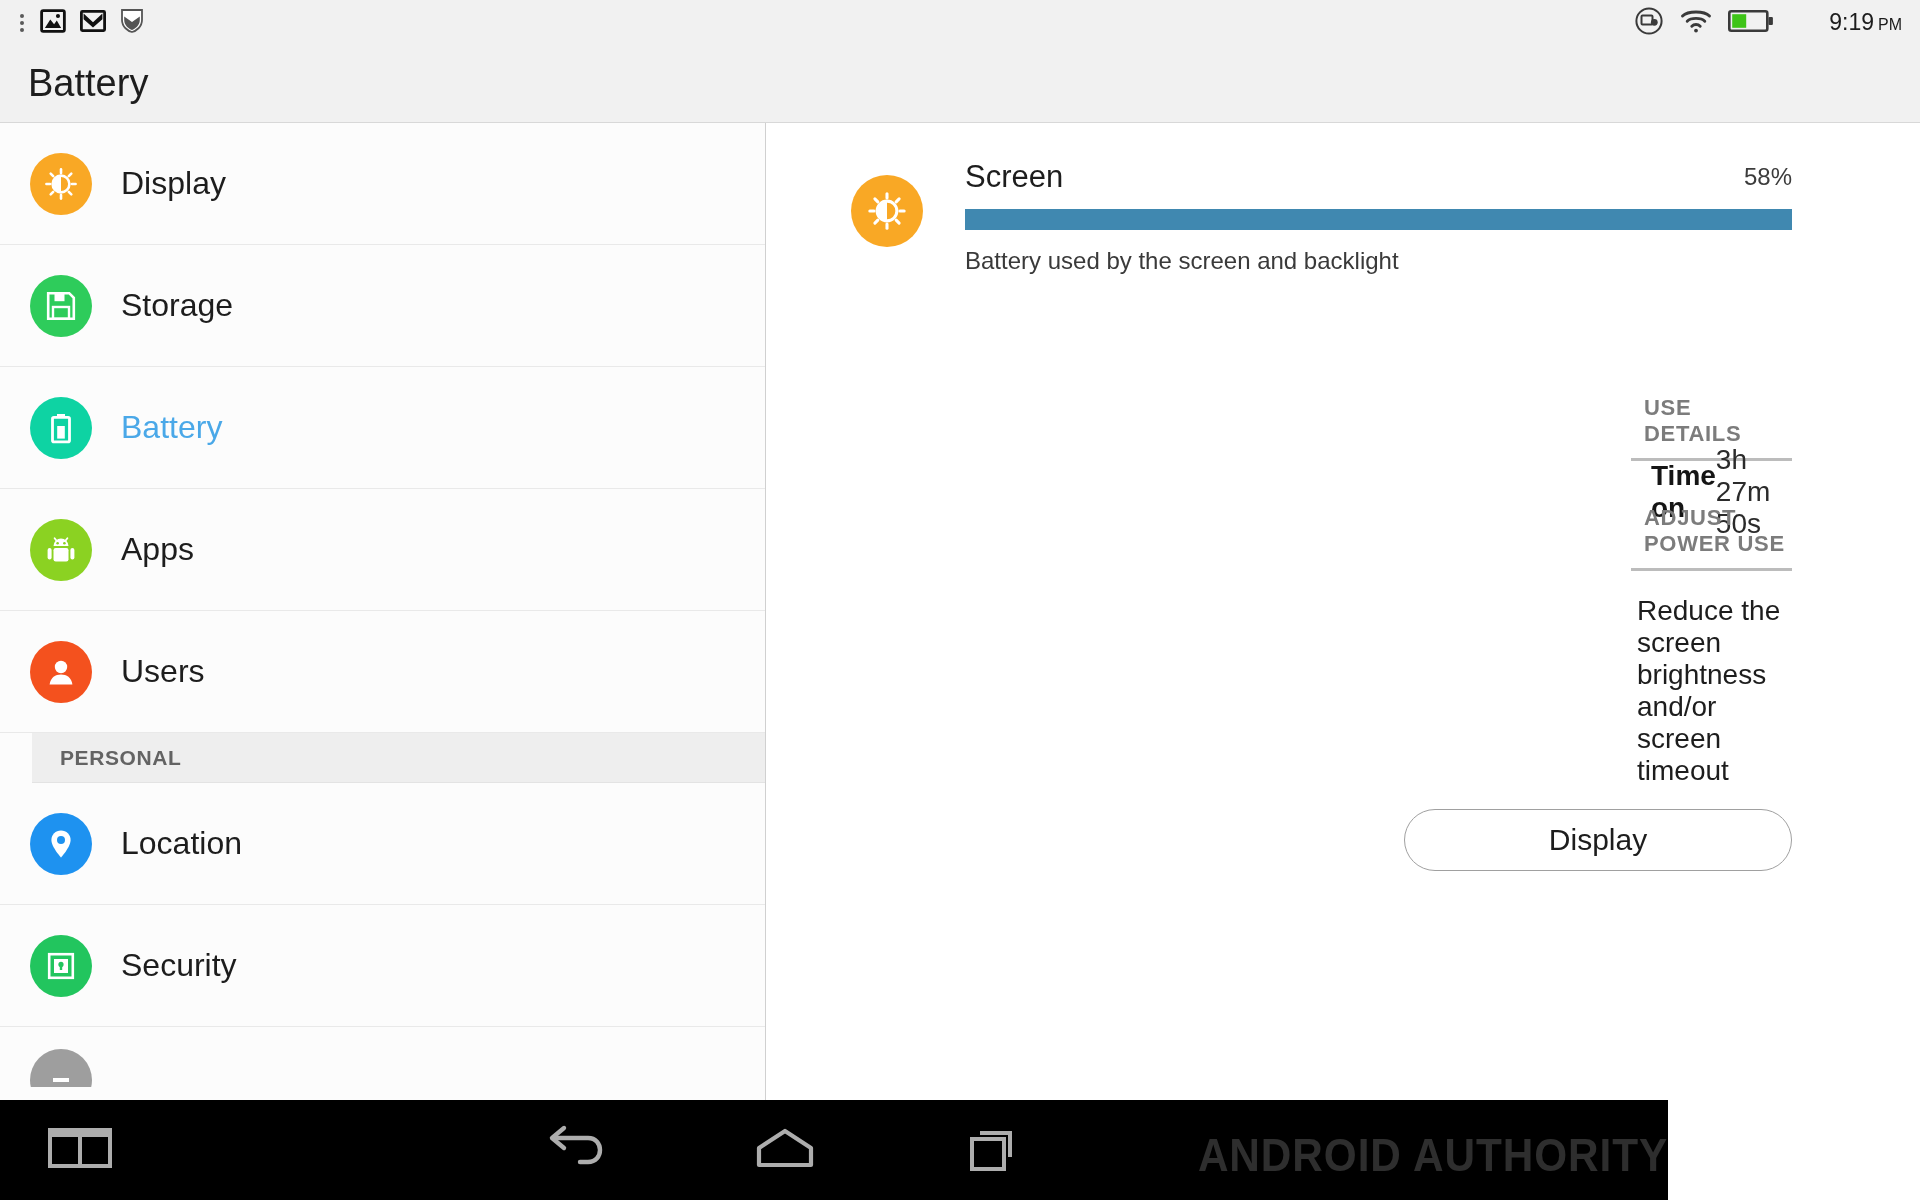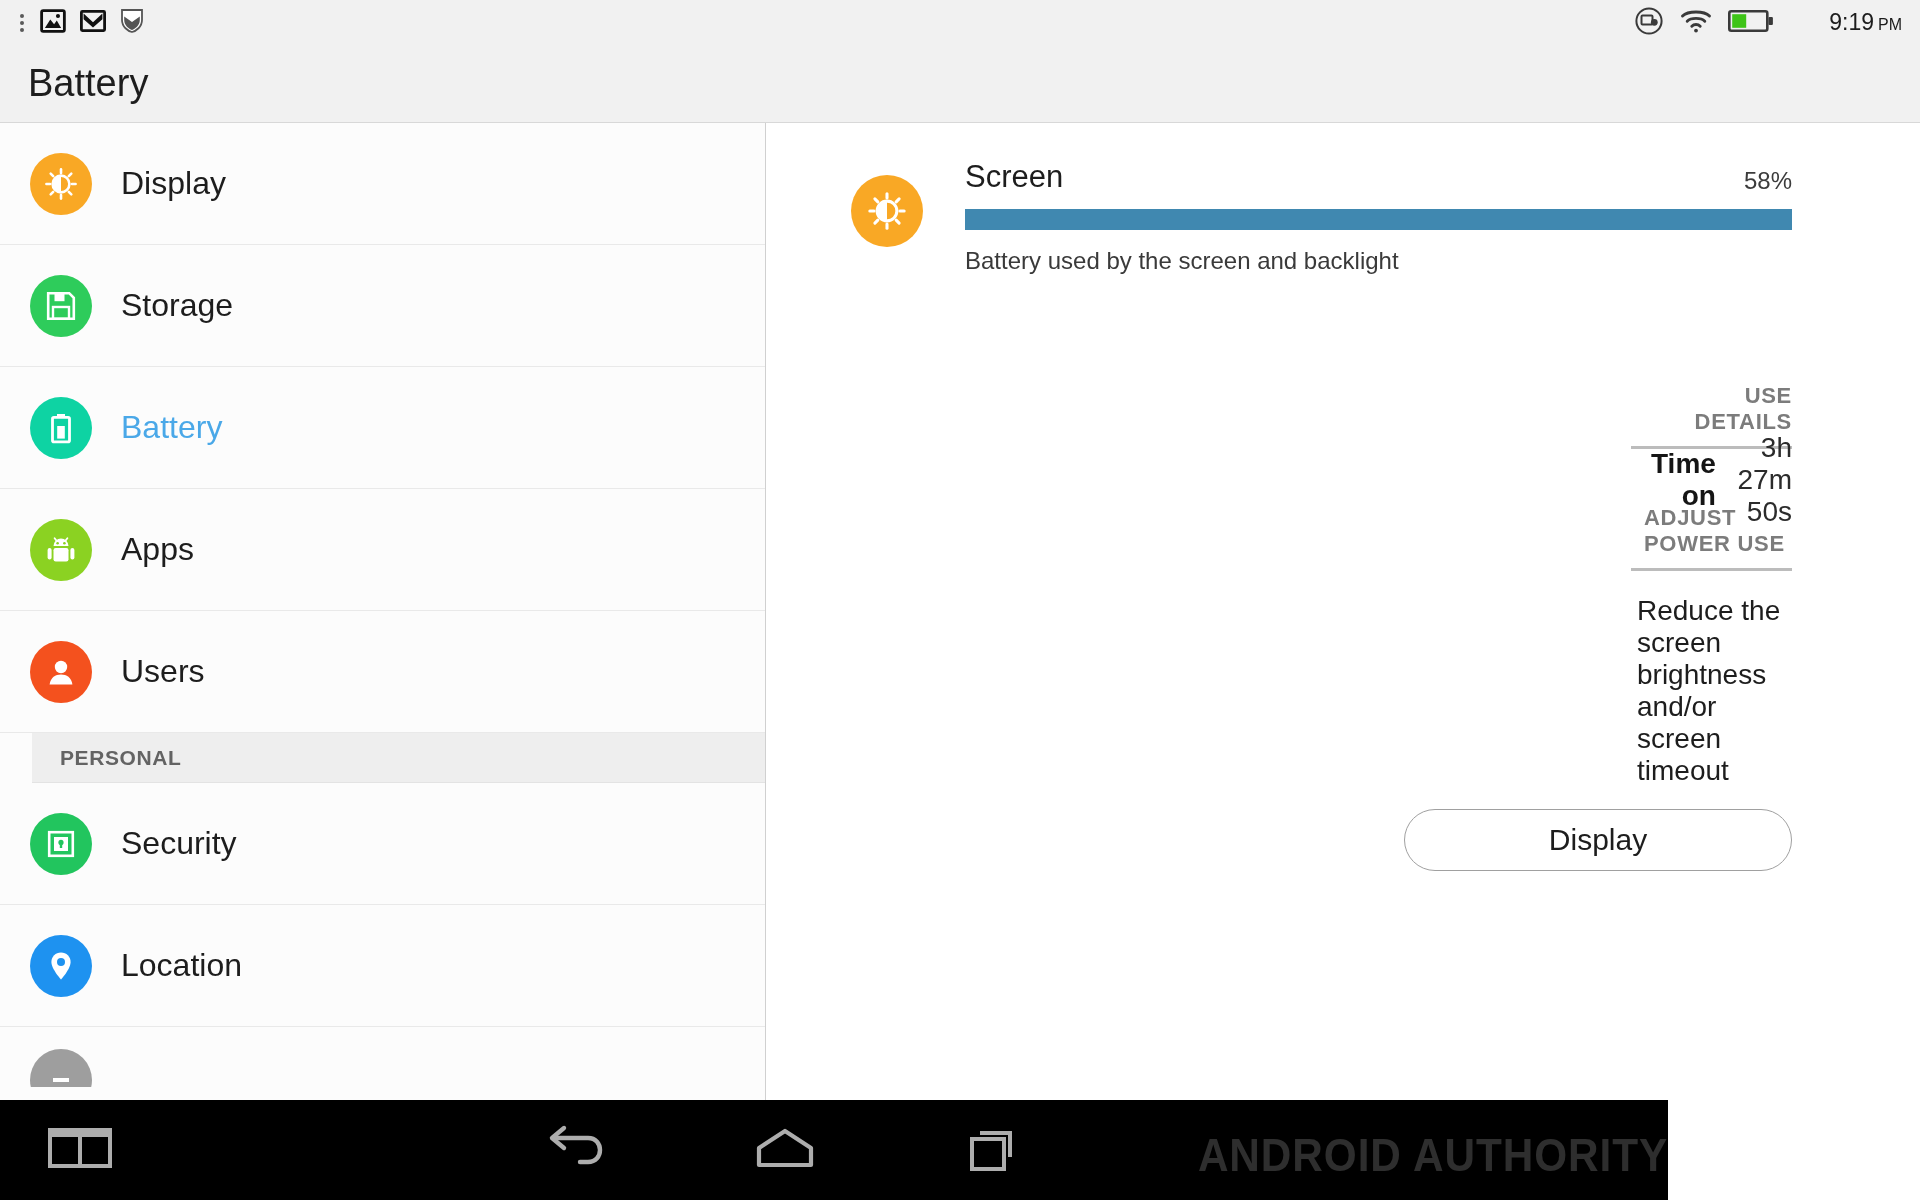--- a/index.html
+++ b/index.html
@@ -85,21 +85,21 @@
     display:flex; align-items:flex-start;
     padding:36px 128px 0 85px;
   }
   .app-head-icon{
     width:72px; height:72px; border-radius:50%;
     display:flex; align-items:center; justify-content:center;
     flex:0 0 72px; margin-top:16px;
   }
   .app-head-body{ flex:1; margin-left:42px; }
   .app-head-top{
-    display:flex; align-items:flex-end; justify-content:space-between;
+    display:flex; align-items:center; justify-content:space-between;
   }
   .app-name{ font-size:31px; color:#1d1d1d; font-weight:400; }
   .app-pct{ font-size:24px; color:#3c3c3c; }
   .progress-track{
     margin-top:14px; height:21px; width:100%;
     background:#e8e8e8;
   }
   .progress-fill{ height:100%; }
   .app-sub{
     margin-top:17px; font-size:24px; color:#3a3a3a;
@@ -287,39 +287,39 @@
         </svg>
       </span>
       <span class="label">Users</span>
     </div>
 
     <div class="section-header">
       <span>PERSONAL</span>
     </div>
 
     <div class="nav-item">
+      <span class="nav-icon" style="background:#1e92f0">
+        <svg width="30" height="32" viewBox="0 0 30 32">
+          <path d="M15 2.5 C9.5 2.5 5.4 6.7 5.4 12 C5.4 19 15 29.5 15 29.5 C15 29.5 24.6 19 24.6 12 C24.6 6.7 20.5 2.5 15 2.5 Z" fill="#fff"></path>
+          <circle cx="15" cy="12" r="4" fill="#1e92f0"></circle>
+        </svg>
+      </span>
+      <span class="label">Location</span>
+    </div>
+
+    <div class="nav-item">
       <span class="nav-icon" style="background:#22c55e">
         <svg width="32" height="32" viewBox="0 0 32 32">
           <rect x="4.2" y="4.2" width="23.6" height="23.6" fill="none" stroke="#fff" stroke-width="2.6"></rect>
           <rect x="9" y="9" width="14" height="14" fill="#fff"></rect>
           <circle cx="16" cy="14.4" r="2.6" fill="#22c55e"></circle>
           <rect x="14.8" y="14.6" width="2.4" height="5.4" fill="#22c55e"></rect>
         </svg>
       </span>
       <span class="label">Security</span>
-    </div>
-
-    <div class="nav-item">
-      <span class="nav-icon" style="background:#1e92f0">
-        <svg width="30" height="32" viewBox="0 0 30 32">
-          <path d="M15 2.5 C9.5 2.5 5.4 6.7 5.4 12 C5.4 19 15 29.5 15 29.5 C15 29.5 24.6 19 24.6 12 C24.6 6.7 20.5 2.5 15 2.5 Z" fill="#fff"></path>
-          <circle cx="15" cy="12" r="4" fill="#1e92f0"></circle>
-        </svg>
-      </span>
-      <span class="label">Location</span>
     </div>
 
     <div class="nav-item partial">
       <span class="nav-icon" style="background:#9e9e9e">
         <svg width="30" height="30" viewBox="0 0 30 30">
             <rect x="7" y="13" width="16" height="4" fill="#fff"></rect>
           </svg>
       </span>
       <span class="label"></span>
     </div>
@@ -350,21 +350,21 @@
           <span class="app-name">Screen</span>
           <span class="app-pct">58%</span>
         </div>
         <div class="progress-track">
           <div class="progress-fill" id="bar-fill" style="width: 100%; background: rgb(64, 136, 176);"></div>
         </div>
         <div class="app-sub">Battery used by the screen and backlight</div>
       </div>
     </div>
 
-    <div class="sec-block" style="top:260px;text-align:right;">
+    <div class="sec-block" style="top:272px;">
       <div class="sec-title">USE DETAILS</div>
       <div class="divider"></div>
       <div class="kv-row">
         <span class="kv-key">Time on</span>
         <span class="kv-val">3h 27m 50s</span>
       </div>
     </div>
 
     <div class="sec-block" style="top:382px;">
       <div class="sec-title">ADJUST POWER USE</div>

